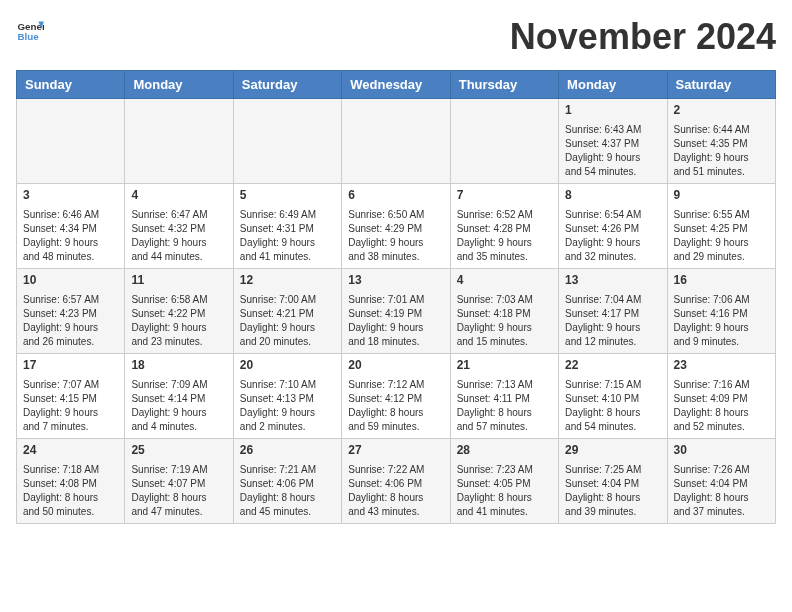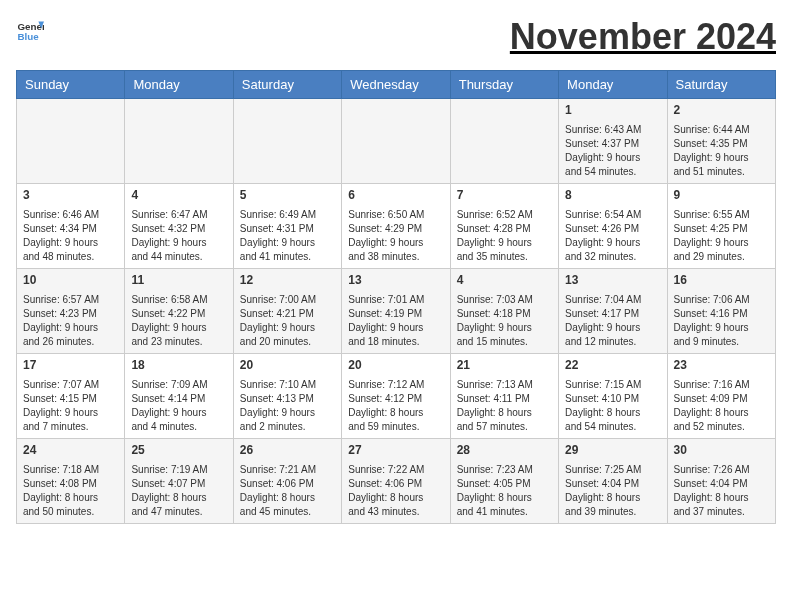--- a/index.html
+++ b/index.html
@@ -20,41 +20,40 @@
       display: flex;
       align-items: center;
       gap: 4px;
     }
     .logo-icon {
       width: 28px;
       height: 28px;
     }
     .title-area {
       text-align: center;
-      text-decoration: underline;
     }
     .month-title {
       font-size: 36px;
       font-weight: bold;
       color: #333;
     }
     .location-title {
       font-size: 16px;
       color: #555;
     }
     .calendar {
       width: 100%;
       border-collapse: collapse;
       border: 1px solid #ccc;
     }
     .calendar th {
       background-color: #4a7fc1;
       color: #fff;
       font-size: 13px;
-      font-weight: normal;
+      font-weight: bold;
       padding: 6px 8px;
       text-align: left;
       border: 1px solid #3a6faa;
     }
     .calendar td {
       vertical-align: top;
       border: 1px solid #ccc;
       padding: 4px 6px;
       font-size: 10.5px;
       color: #333;

